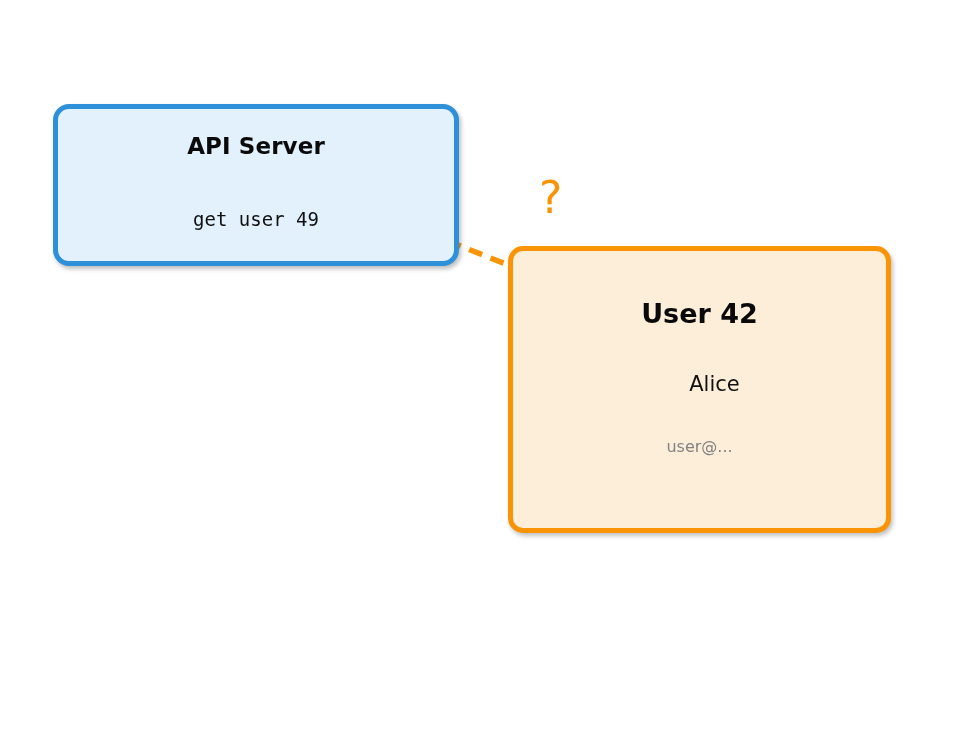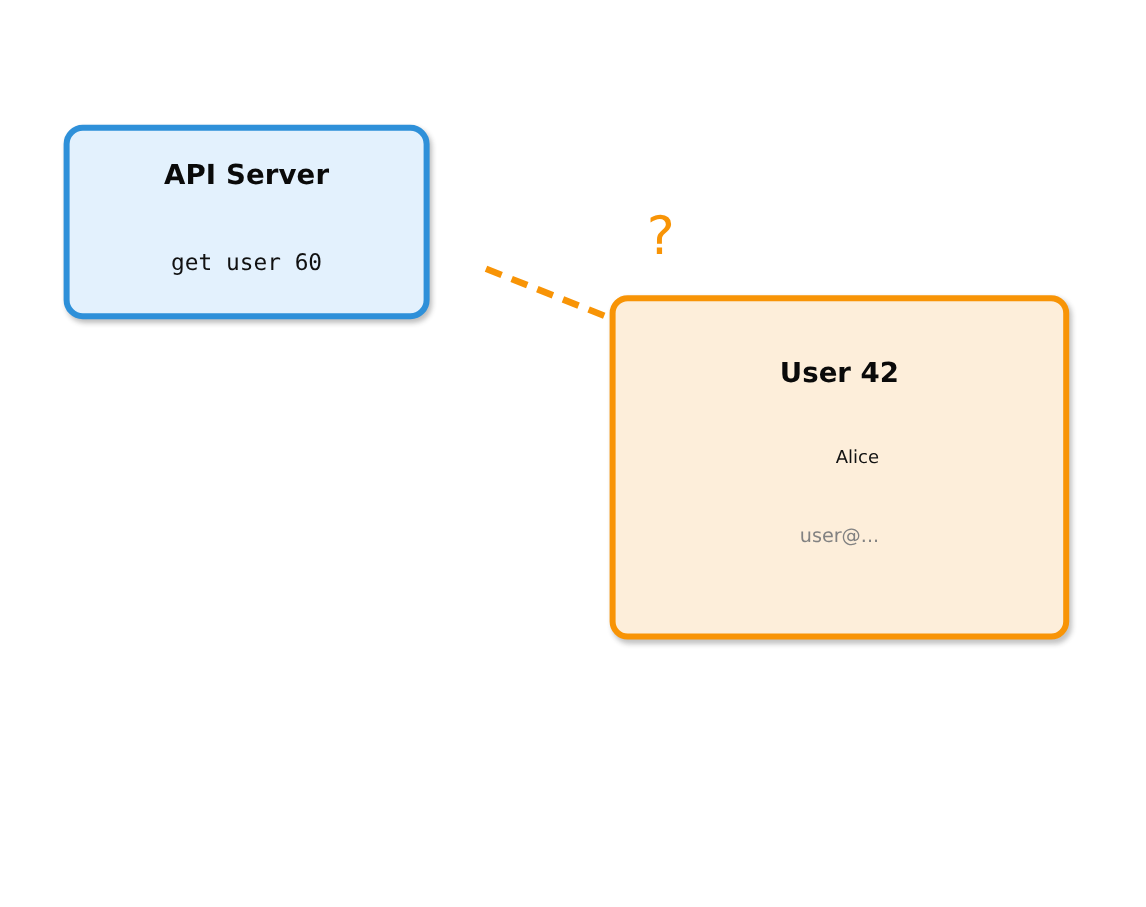--- a/index.html
+++ b/index.html
@@ -24,21 +24,21 @@
     box-sizing: border-box;
     border-style: solid;
     border-radius: 14px;
     text-align: center;
   }
 
   
   #node-api {
     left: 53px;
     top: 104px;
-    width: 305px;
+    width: 406px;
     height: 162px;
     background: #e3f1fd;
     border-color: #2e90d9;
     border-width: 5px;
     border-radius: 16px;
     box-shadow: 2px 3px 4px rgba(40, 40, 40, 0.30);
   }
   #node-api .node-title {
     position: absolute;
     left: 0;
@@ -69,30 +69,30 @@
     border-color: #f89406;
     border-width: 5px;
     border-radius: 15px;
     box-shadow: 2px 3px 4px rgba(40, 40, 40, 0.28);
   }
   #node-user .node-title {
     position: absolute;
     left: 0;
     right: 0;
     top: 47px;
-    font-size: 23px;
+    font-size: 27px;
     font-weight: bold;
     color: #0a0a0a;
   }
   #node-user .node-sub {
     position: absolute;
     left: 0;
     right: 0;
     top: 121px;
-    font-size: 15px;
+    font-size: 21px;
     color: #111111;
     padding-left: 30px;
   }
   #node-user .node-meta {
     position: absolute;
     left: 0;
     right: 0;
     top: 186px;
     font-size: 16px;
     color: #828282;
@@ -130,21 +130,21 @@
         <path d="M1,1 L8,4.5 L1,8" fill="none" stroke="#f89406" stroke-width="1.7" stroke-linecap="round" stroke-linejoin="round"></path>
       </marker>
     </defs>
     <line x1="405" y1="224" x2="614" y2="307" stroke="#f89406" stroke-width="5.5" stroke-linecap="butt" stroke-dasharray="14 9" marker-end="url(#arrow-open)"></line>
   </svg>
 
   <div id="edge-label-question">?</div>
 
   <div class="node" id="node-api">
     <div class="node-title">API Server</div>
-    <div class="node-code">get user 60</div>
+    <div class="node-code">get user 49</div>
   </div>
 
   <div class="node" id="node-user">
     <div class="node-title">User 42</div>
     <div class="node-sub">Alice</div>
     <div class="node-meta">user@...</div>
   </div>
 
 </div>
 

